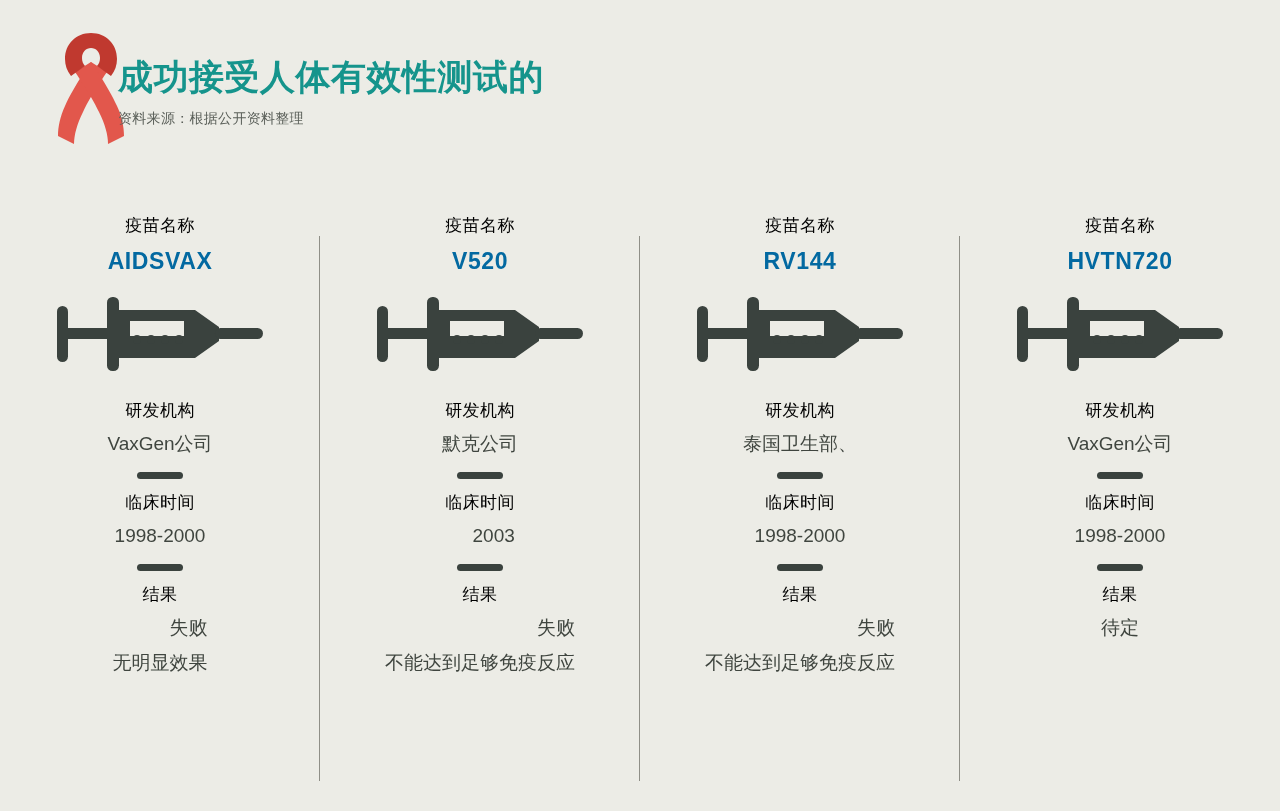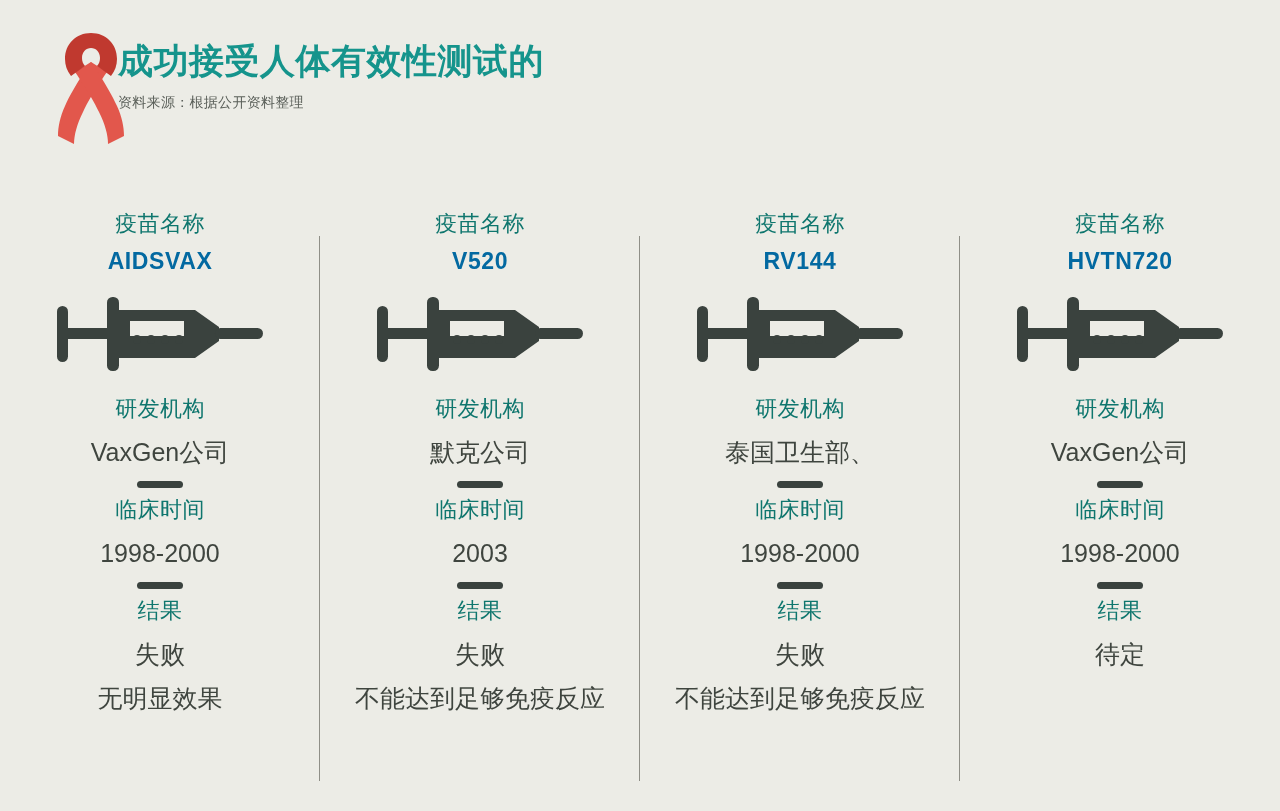--- a/index.html
+++ b/index.html
@@ -27,21 +27,21 @@
   .ribbon-icon {
     position: absolute;
     left: 52px;
     top: 32px;
     width: 78px;
     height: 112px;
   }
   .title-block {
     position: absolute;
     left: 118px;
-    top: 40px;
+    top: 56px;
   }
   .title-line {
     font-size: 35px;
     font-weight: bold;
     color: #15948c;
     line-height: 41px;
     letter-spacing: 0.5px;
     white-space: nowrap;
   }
   .source-line {
@@ -73,39 +73,39 @@
     position: absolute;
     top: 21px;
     right: 0;
     width: 1px;
     height: 545px;
     background: #8f8f87;
   }
   .column:last-child .divider { display: none; }
 
   .field-label {
-    color: #0f766e;
-    font-size: 22px;
+    color: #000000;
+    font-size: 17px;
     line-height: 22px;
     letter-spacing: 0.4px;
-    font-family: Liberation Mono, monospace;
   }
   .vaccine-name {
     font-size: 23px;
     font-weight: bold;
     color: #0369a1;
     margin-top: 11px;
     letter-spacing: 0.6px;
   }
   .field-value {
-    font-size: 25px;
+    font-size: 19px;
     color: #3f453f;
     line-height: 27px;
-    margin-top: 17px;
+    margin-top: 8px;
     white-space: nowrap;
+    text-align: right;
   }
   .dash {
     width: 46px;
     height: 7px;
     border-radius: 4px;
     background: #3a423e;
     margin: 15px 0 13px 0;
   }
 
   .syringe-wrap {

